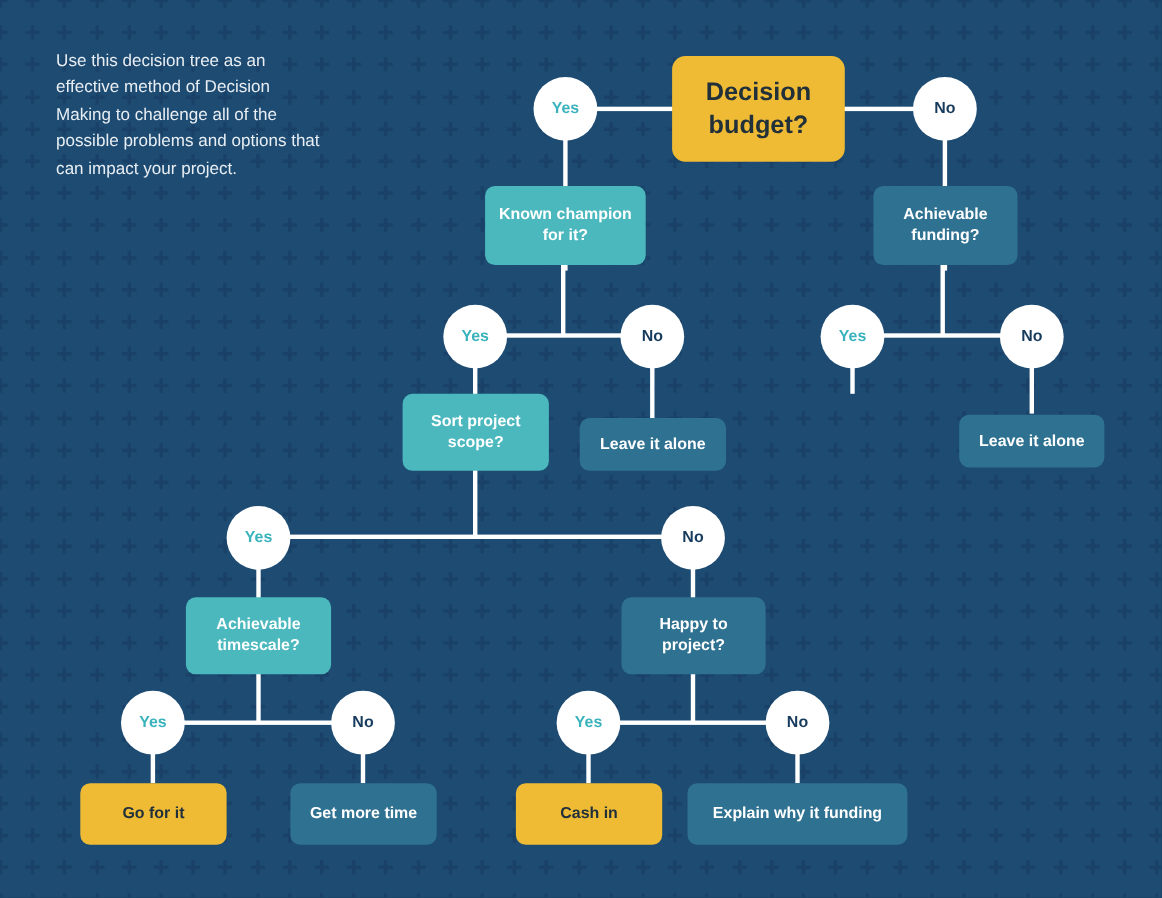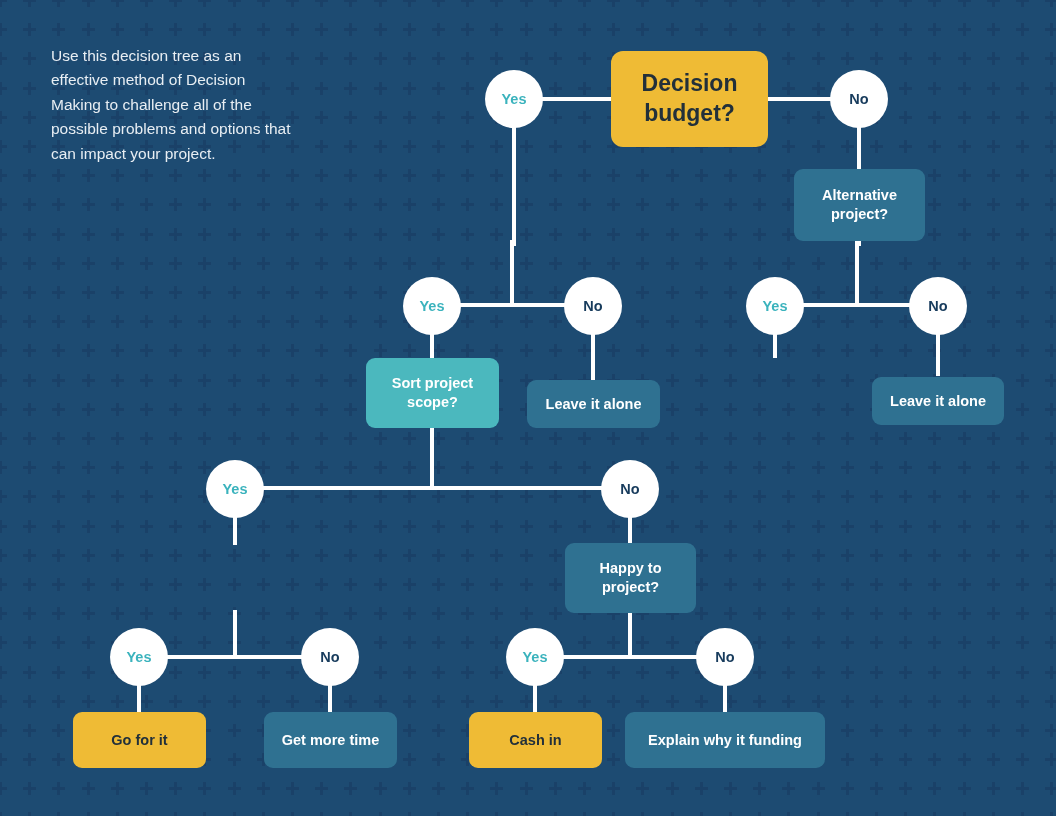--- a/index.html
+++ b/index.html
@@ -1256,34 +1256,36 @@
   <div class="line v" style="left:628px; top:610px; height:47px;"></div>
   <div class="line h" style="left:535px; top:655px; width:192px;"></div>
   <div class="line v" style="left:533px; top:684px; height:28px;"></div>
   <div class="line v" style="left:723px; top:684px; height:28px;"></div>
 
   <div class="box root" style="left:611px; top:51px; width:157px; height:96px;">Decision budget?</div>
 
   <div class="circle yes" style="left:485px; top:70px;">Yes</div>
   <div class="circle no" style="left:830px; top:70px;">No</div>
 
-  <div class="box steel" style="left:794px; top:169px; width:131px; height:72px;">Alternative project?</div>
+  <div class="box teal" style="left:441px; top:169px; width:146px; height:72px;">Known champion for it?</div>
+  <div class="box steel" style="left:794px; top:169px; width:131px; height:72px;">Achievable funding?</div>
 
   <div class="circle yes" style="left:403px; top:277px;">Yes</div>
   <div class="circle no" style="left:564px; top:277px;">No</div>
   <div class="circle yes" style="left:746px; top:277px;">Yes</div>
   <div class="circle no" style="left:909px; top:277px;">No</div>
 
   <div class="box teal" style="left:366px; top:358px; width:133px; height:70px;">Sort project scope?</div>
   <div class="box steel" style="left:527px; top:380px; width:133px; height:48px;">Leave it alone</div>
   <div class="box steel" style="left:872px; top:377px; width:132px; height:48px;">Leave it alone</div>
 
   <div class="circle yes" style="left:206px; top:460px;">Yes</div>
   <div class="circle no" style="left:601px; top:460px;">No</div>
 
+  <div class="box teal" style="left:169px; top:543px; width:132px; height:70px;">Achievable timescale?</div>
   <div class="box steel" style="left:565px; top:543px; width:131px; height:70px;">Happy to project?</div>
 
   <div class="circle yes" style="left:110px; top:628px;">Yes</div>
   <div class="circle no" style="left:301px; top:628px;">No</div>
   <div class="circle yes" style="left:506px; top:628px;">Yes</div>
   <div class="circle no" style="left:696px; top:628px;">No</div>
 
   <div class="box gold" style="left:73px; top:712px; width:133px; height:56px;">Go for it</div>
   <div class="box steel" style="left:264px; top:712px; width:133px; height:56px;">Get more time</div>
   <div class="box gold" style="left:469px; top:712px; width:133px; height:56px;">Cash in</div>

